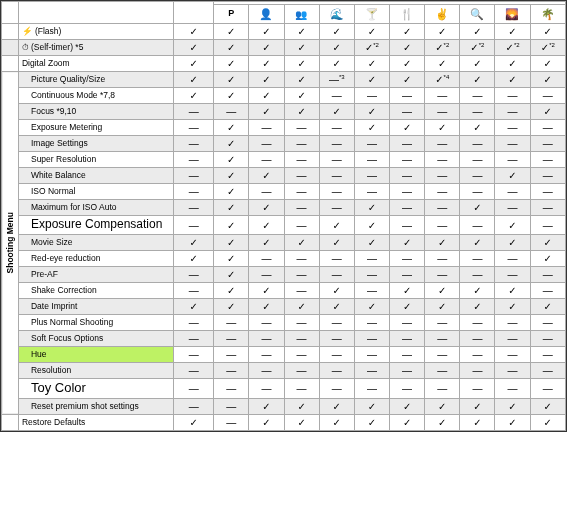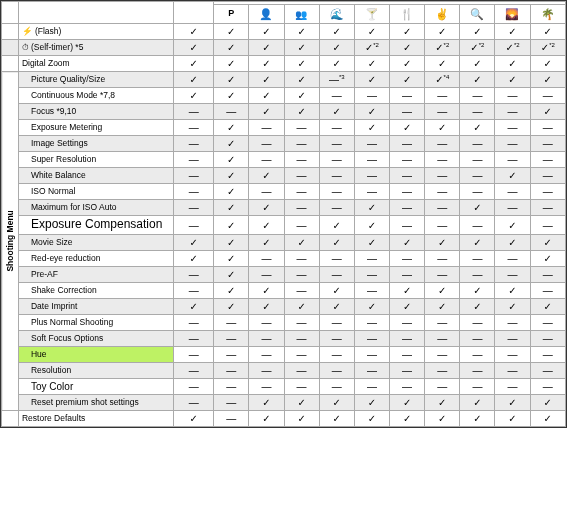--- a/index.html
+++ b/index.html
@@ -411,21 +411,21 @@
           <td style="font-size: 10px; background: rgb(235, 235, 235);">—</td>
           <td style="font-size: 10px; background: rgb(235, 235, 235);">—</td>
           <td style="font-size: 10px; background: rgb(235, 235, 235);">—</td>
           <td style="font-size: 10px; background: rgb(235, 235, 235);">—</td>
           <td style="font-size: 10px; background: rgb(235, 235, 235);">—</td>
           <td style="font-size: 10px; background: rgb(235, 235, 235);">—</td>
           <td style="font-size: 10px; background: rgb(235, 235, 235);">—</td>
           <td style="font-size: 10px; background: rgb(235, 235, 235);">—</td>
         </tr>
         <tr style="background: rgb(255, 255, 255);">
-          <td style="text-align: left; font-size: 10px; padding-left: 12px; font-weight: normal; background: rgb(255, 255, 255);">Toy Color</td>
+          <td style="text-align: left; font-size: 13px; padding-left: 12px; font-weight: normal; background: rgb(255, 255, 255);">Toy Color</td>
           <td style="font-size: 10px; background: rgb(255, 255, 255);">—</td>
           <td style="font-size: 10px; background: rgb(255, 255, 255);">—</td>
           <td style="font-size: 10px; background: rgb(255, 255, 255);">—</td>
           <td style="font-size: 10px; background: rgb(255, 255, 255);">—</td>
           <td style="font-size: 10px; background: rgb(255, 255, 255);">—</td>
           <td style="font-size: 10px; background: rgb(255, 255, 255);">—</td>
           <td style="font-size: 10px; background: rgb(255, 255, 255);">—</td>
           <td style="font-size: 10px; background: rgb(255, 255, 255);">—</td>
           <td style="font-size: 10px; background: rgb(255, 255, 255);">—</td>
           <td style="font-size: 10px; background: rgb(255, 255, 255);">—</td>

